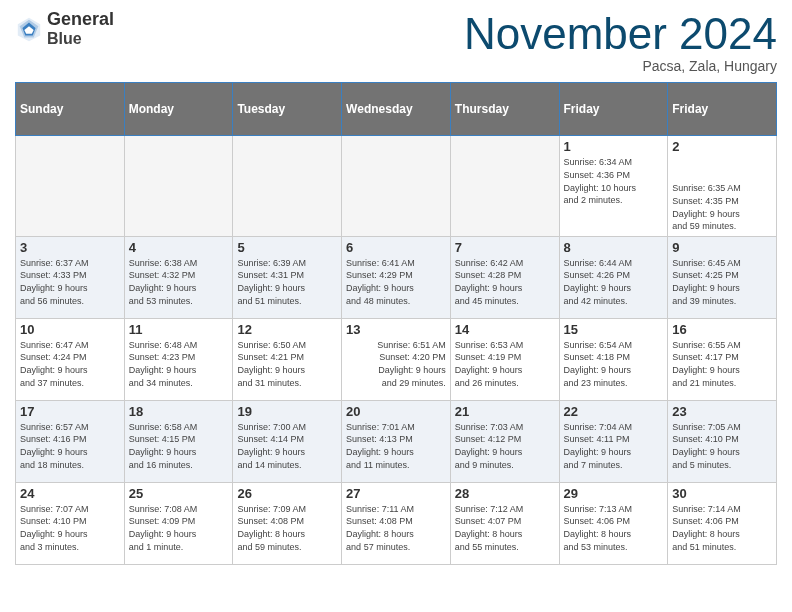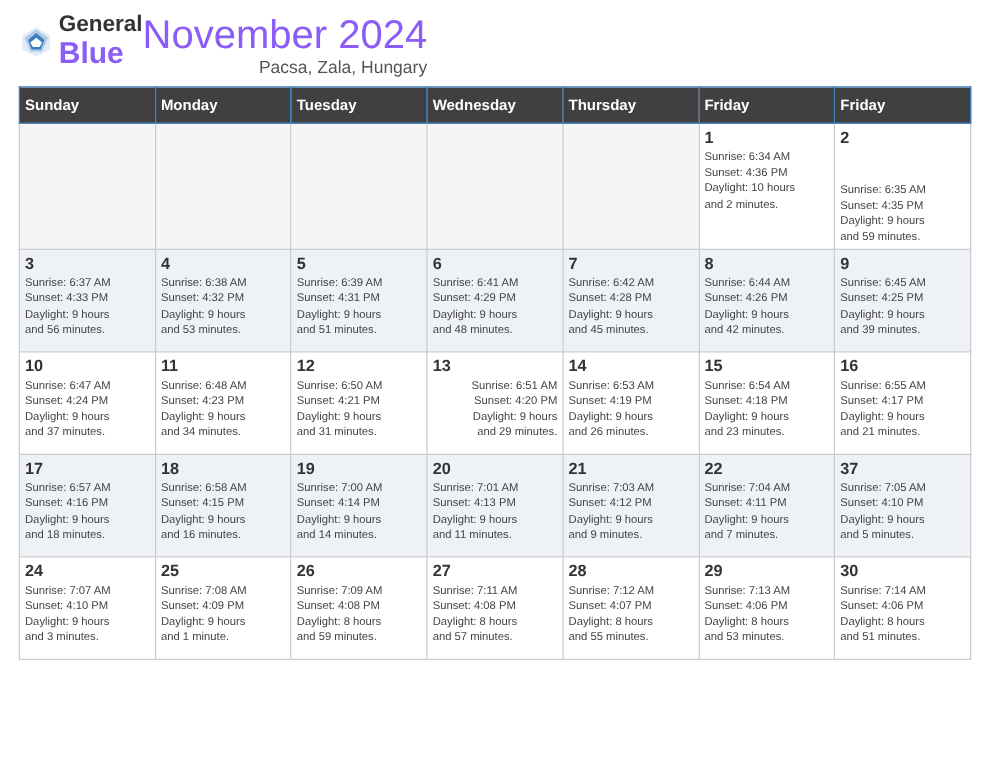--- a/index.html
+++ b/index.html
@@ -10,70 +10,71 @@
       height: 612px;
       overflow: hidden;
     }
     .container {
       width: 792px;
       padding: 10px 15px 5px 15px;
     }
     .header {
       display: flex;
       align-items: flex-start;
+      justify-content: space-between;
       margin-bottom: 8px;
     }
     .logo {
       display: flex;
       align-items: center;
     }
     .logo-text {
       display: flex;
       flex-direction: column;
       line-height: 1.1;
     }
     .logo-general {
       font-size: 18px;
       font-weight: bold;
       color: #333;
     }
     .logo-blue {
-      font-size: 24px;
+      font-size: 16px;
       font-weight: bold;
-      color: #8b5cf6;
+      color: #404040;
     }
     .logo-icon {
       width: 28px;
       height: 28px;
       margin-right: 4px;
     }
     .title-section {
       text-align: right;
     }
     .month-title {
-      font-size: 32px;
+      font-size: 44px;
       font-weight: normal;
-      color: #8b5cf6;
+      color: #0c4a6e;
       line-height: 1.1;
     }
     .location {
       font-size: 14px;
       color: #555;
     }
     table {
       width: 100%;
       border-collapse: collapse;
       table-layout: fixed;
     }
     th {
-      background-color: #404040;
+      background-color: #737373;
       color: white;
       font-size: 12px;
       font-weight: bold;
-      padding: 7px 4px;
+      padding: 19px 4px;
       text-align: left;
       border: 1px solid #3a7fc1;
     }
     td {
       vertical-align: top;
       border: 1px solid #ccc;
       padding: 3px 4px;
       font-size: 9.5px;
       color: #333;
       height: 82px;
@@ -297,21 +298,21 @@
 and 9 minutes.</div>
           </td>
           <td class="alt-row">
             <span class="day-number">22</span>
             <div class="day-info" style="white-space: pre-line;">Sunrise: 7:04 AM
 Sunset: 4:11 PM
 Daylight: 9 hours
 and 7 minutes.</div>
           </td>
           <td class="alt-row">
-            <span class="day-number">37</span>
+            <span class="day-number">23</span>
             <div class="day-info" style="white-space: pre-line;">Sunrise: 7:05 AM
 Sunset: 4:10 PM
 Daylight: 9 hours
 and 5 minutes.</div>
           </td>
         </tr>
         <tr>
           <td>
             <span class="day-number">24</span>
             <div class="day-info" style="white-space: pre-line;">Sunrise: 7:07 AM

